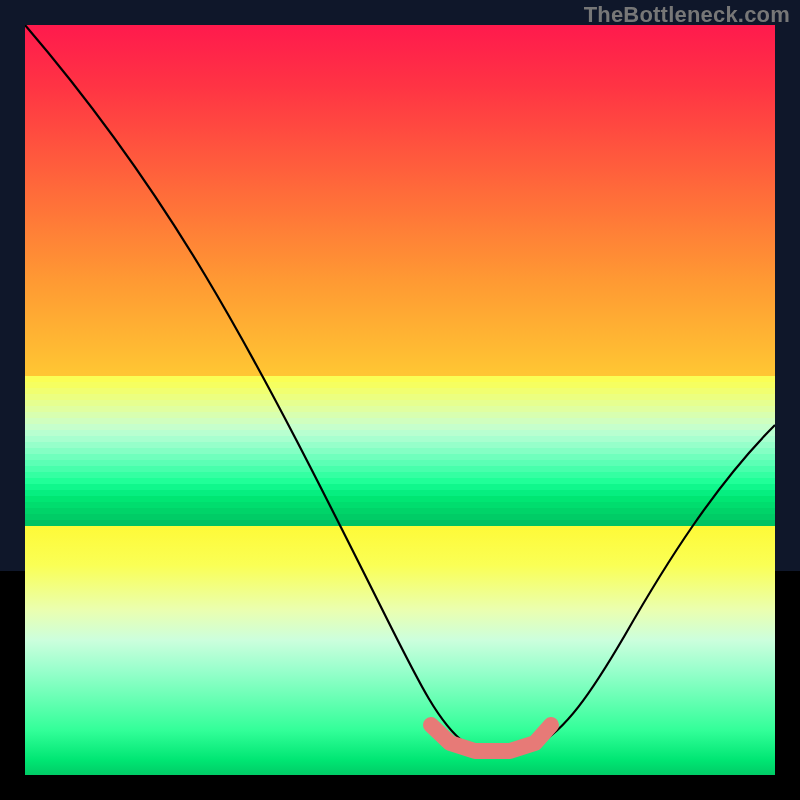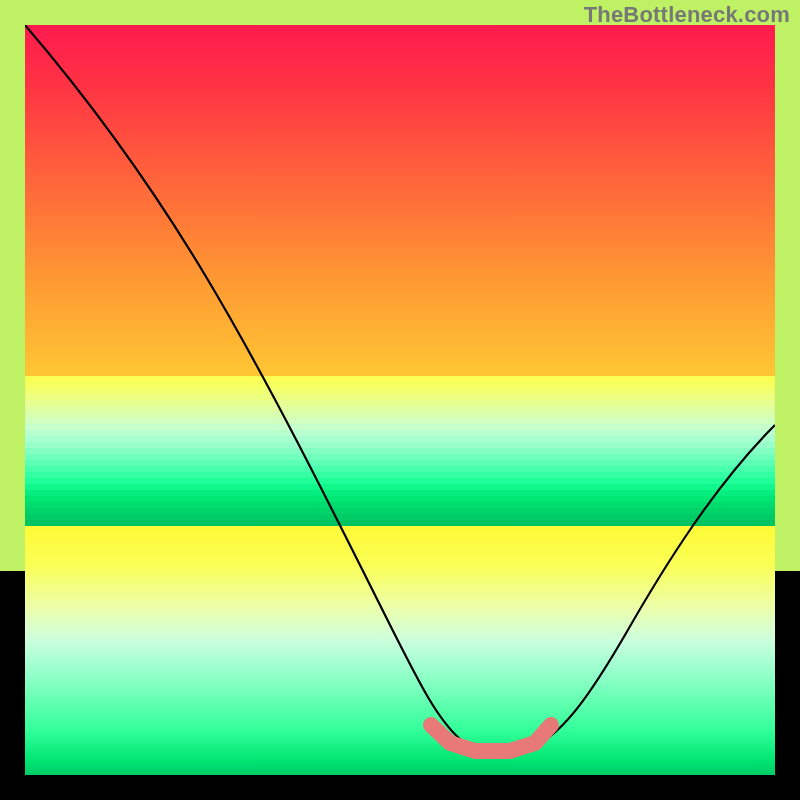--- a/index.html
+++ b/index.html
@@ -7,21 +7,21 @@
     padding: 0;
     width: 800px;
     height: 800px;
     background: #000;
     overflow: hidden;
   }
   .chart-wrap {
     position: relative;
     width: 800px;
     height: 571px;
-    background: #bef264;
+    background: #0f172a;
   }
   .gradient-panel {
     position: absolute;
     left: 25px;
     top: 25px;
     width: 750px;
     height: 750px;
     background: linear-gradient(to bottom,
       #ff1a4d 0%,
       #ff3344 8%,

